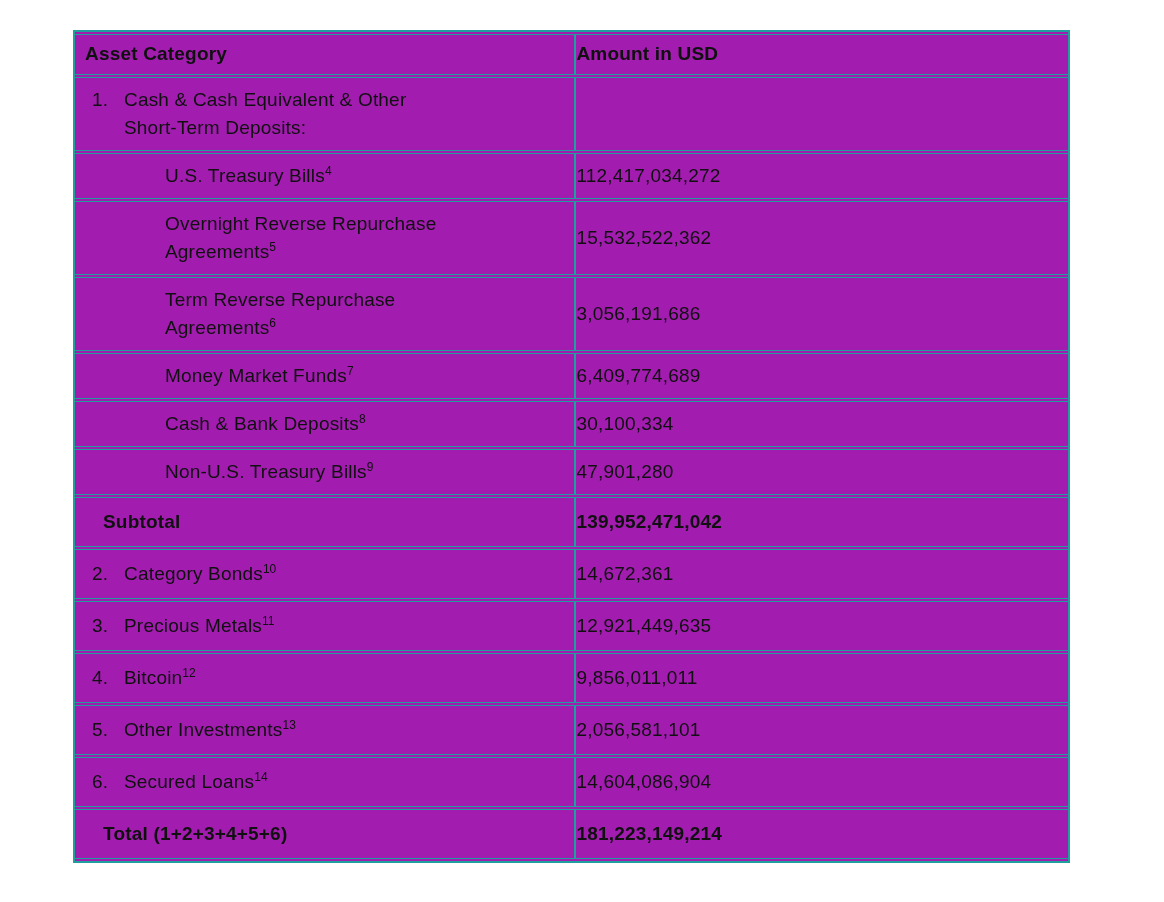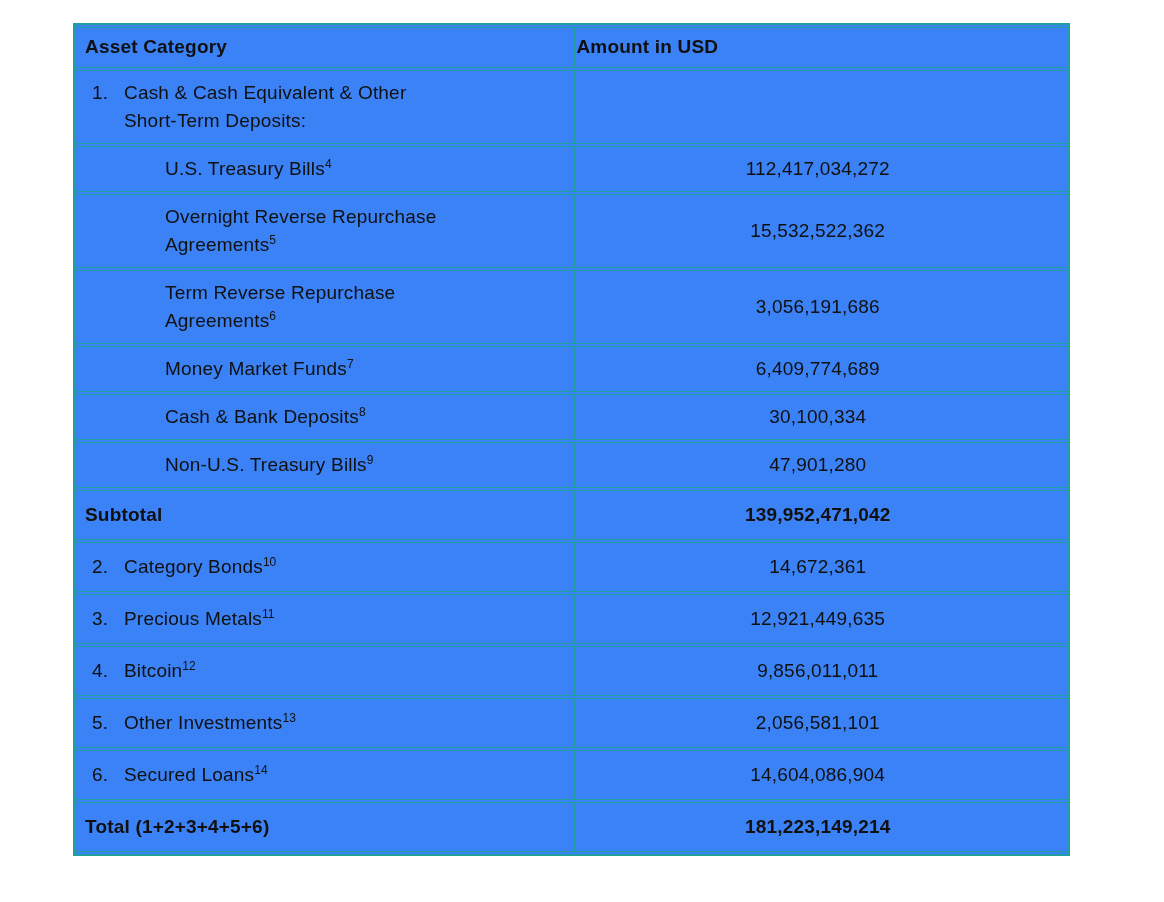--- a/index.html
+++ b/index.html
@@ -7,49 +7,49 @@
     --ink:#101010;
   }
   *{box-sizing:border-box;}
   html,body{margin:0;padding:0;}
   body{
     width:1164px;height:902px;background:#ffffff;overflow:hidden;
     font-family:"Liberation Sans","DejaVu Sans",sans-serif;
     color:var(--ink);position:relative;
   }
   .table-wrap{
-    position:absolute;left:73px;top:23px;width:997px;
+    position:absolute;left:73px;top:30px;width:997px;
     border:2px solid var(--teal);
-    background:#3b82f6;
+    background:#a21caf;
   }
   table.assets{
     width:100%;
     border-collapse:separate;
     border-spacing:0 2px;
     table-layout:fixed;
   }
   td{
     border-top:1.5px solid var(--teal);
     border-bottom:1.5px solid var(--teal);
     vertical-align:middle;
     font-size:19px;
     line-height:1.5;
     letter-spacing:.01em;
     padding:0;
   }
   td.c1{border-right:2px solid var(--teal);}
-  td.c2{text-align:center;padding-right:9px;}
+  td.c2{text-align:left;padding-right:9px;}
   tr.r-header td{height:41px;font-weight:700;}
   tr.r-header td.c1{padding-left:10px;}
   tr.r-header td.c2{text-align:left;padding-right:0;}
   tr.r-single td{height:46px;}
   tr.r-double td{height:74px;}
   tr.r-item td{height:50px;}
   tr.r-summary td{height:50px;font-weight:700;}
-  tr.r-summary td.c1{padding-left:10px;}
+  tr.r-summary td.c1{padding-left:28px;}
   .cat-flex{display:flex;align-items:flex-start;}
   td .num{
     flex:0 0 32px;
     padding-left:17px;
     flex-basis:49px;
   }
   td .lbl{flex:1 1 auto;padding-right:6px;}
   .lbl-text{white-space:pre-line;}
   td.sub{padding-left:90px;}
   sup.fnote{

